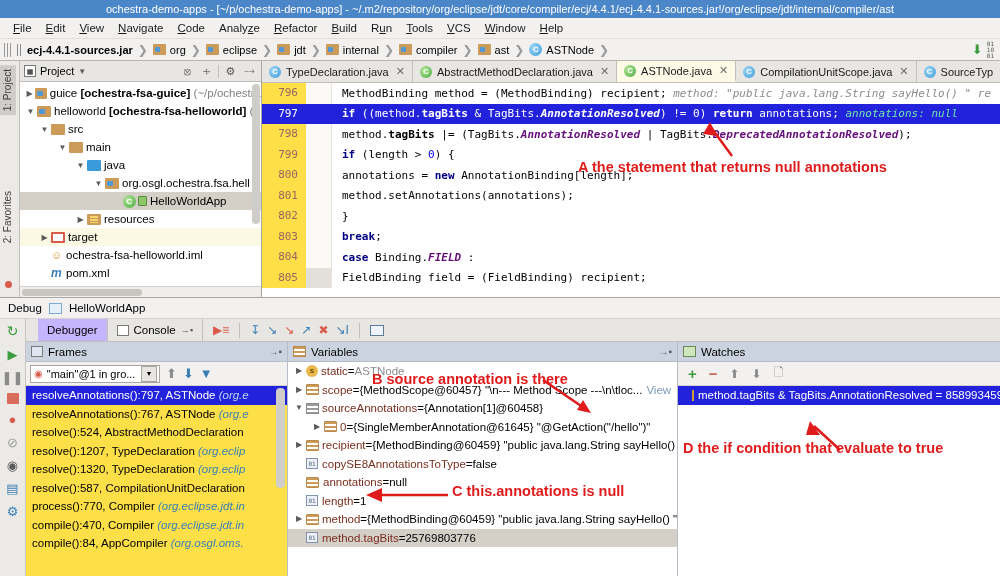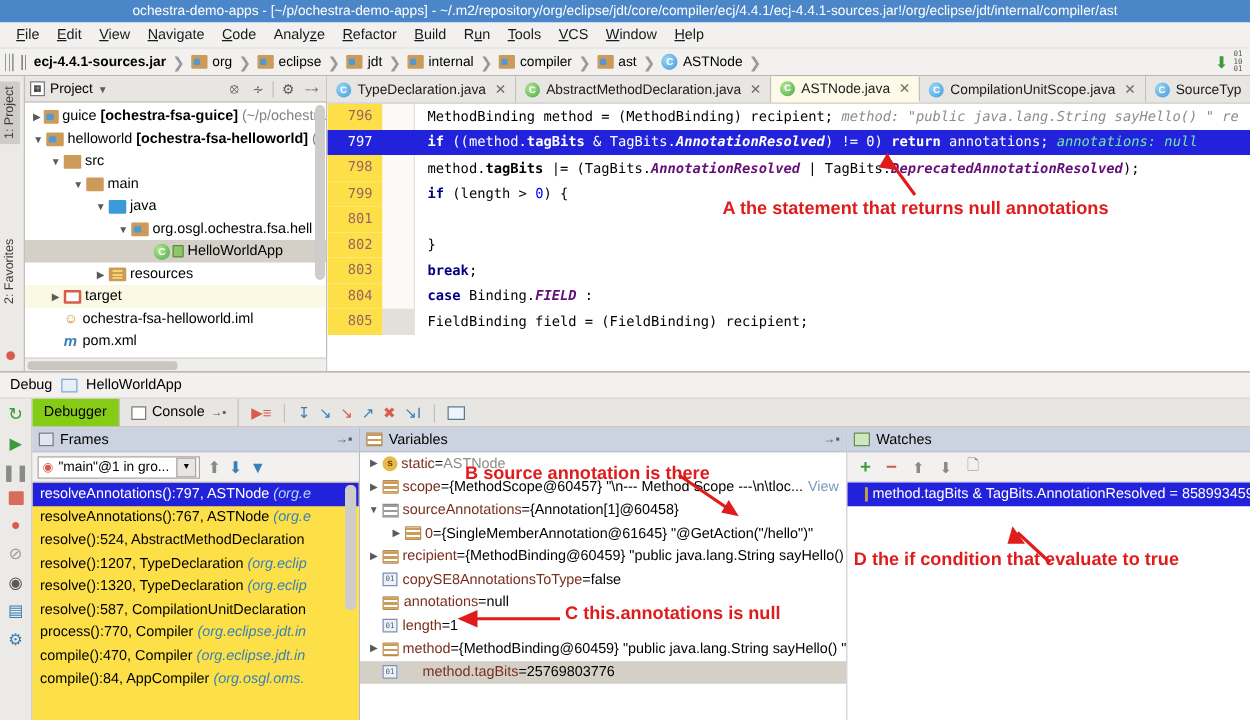--- a/index.html
+++ b/index.html
@@ -151,21 +151,21 @@
   .debug-head { height: 21px; display:flex; align-items:center; gap:7px; padding-left:8px;
      font-size: 11.5px; border-bottom:1px solid #d5d2ce;}
   .dbg-body { flex:1; display:flex; min-height:0; }
   .dbg-left-strip { width: 26px; background:#eceae7; border-right:1px solid #c9c6c2;
     display:flex; flex-direction:column; align-items:center; padding-top:4px; gap:8px; }
   .dbg-main { flex:1; display:flex; flex-direction:column; min-width:0; }
   .dbg-tabs { height: 23px; display:flex; align-items:stretch; border-bottom:1px solid #c3c0bc;
     background:#e8e6e3; }
   .dbg-tab { display:flex;align-items:center;gap:5px;padding:0 9px;font-size:11.5px;
     border-right:1px solid #c3c0bc; }
-  .dbg-tab.active { background:#84cc16; }
+  .dbg-tab.active { background:#c4b5fd;margin-left:12px; }
   .dbg-toolbar { display:flex; align-items:center; gap:7px; padding-left:10px; }
   .tbsep { width:1px; height:15px; background:#c3c0bc; margin:0 3px; }
   .dbg-panes { flex:1; display:flex; min-height:0; }
 
   .pane { display:flex; flex-direction:column; min-width:0; min-height:0; }
   .pane-title {
     height: 20px; background: #ccd3e0; border-bottom:1px solid #b6bdc9;
     display:flex; align-items:center; gap:5px; padding:0 5px; font-size:11.5px;
   }
   .pane-title .minim { margin-left:auto; color:#5a5a5a; font-size:10px; }
@@ -419,22 +419,28 @@
           <div class="gut">798</div>
           <div class="marks"></div>
           <div class="ctext"><span>        method.</span><span style="font-weight:bold">tagBits</span><span> |= (TagBits.</span><span class="st">AnnotationResolved</span><span> | TagBits.</span><span class="st">DeprecatedAnnotationResolved</span><span>);</span></div>
         </div>
         <div class="cline">
           <div class="gut">799</div>
           <div class="marks"></div>
           <div class="ctext"><span>        </span><span class="kw">if</span><span> (length &gt; </span><span class="num">0</span><span>) {</span></div>
         </div>
         <div class="cline">
+          <div class="gut">800</div>
+          <div class="marks"></div>
+          <div class="ctext"><span>          annotations = </span><span class="kw">new</span><span> AnnotationBinding[length];</span></div>
+        </div>
+        <div class="cline">
           <div class="gut">801</div>
           <div class="marks"></div>
+          <div class="ctext">          method.setAnnotations(annotations);</div>
         </div>
         <div class="cline">
           <div class="gut">802</div>
           <div class="marks"></div>
           <div class="ctext">        }</div>
         </div>
         <div class="cline">
           <div class="gut">803</div>
           <div class="marks"></div>
           <div class="ctext"><span>        </span><span class="kw">break</span><span>;</span></div>
@@ -594,21 +600,21 @@
               </div>
               <div class="vrow">
                 <span class="arr">▶</span>
                 <span class="ic-field"></span>
                 <span class="vname">method</span>
                 <span> = </span>
                 <span class="vval">{MethodBinding@60459} "public java.lang.String sayHello() "</span>
               </div>
               <div class="vrow sel" style="padding-left:18px;">
                 <span class="ic-prim">01</span>
-                <span class="vname" style="margin-left:20px;">method.tagBits</span>
+                <span class="vname" style="margin-left:4px;">method.tagBits</span>
                 <span> = </span>
                 <span class="vval">25769803776</span>
               </div>
             </div>
           </div>
 
           <div class="pane watch-pane">
             <div class="pane-title">
               <span style="display:inline-block;width:13px;height:11px;border:1px solid #6a8a5a;background:#cfe6bf;"></span>
               <span>Watches</span>

